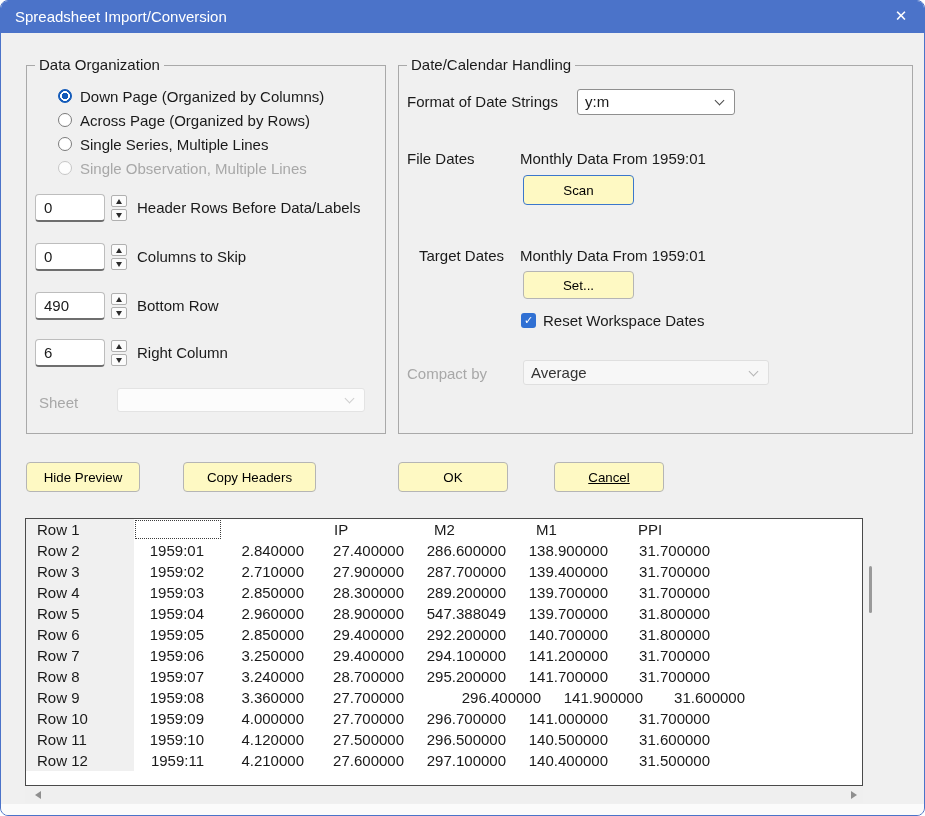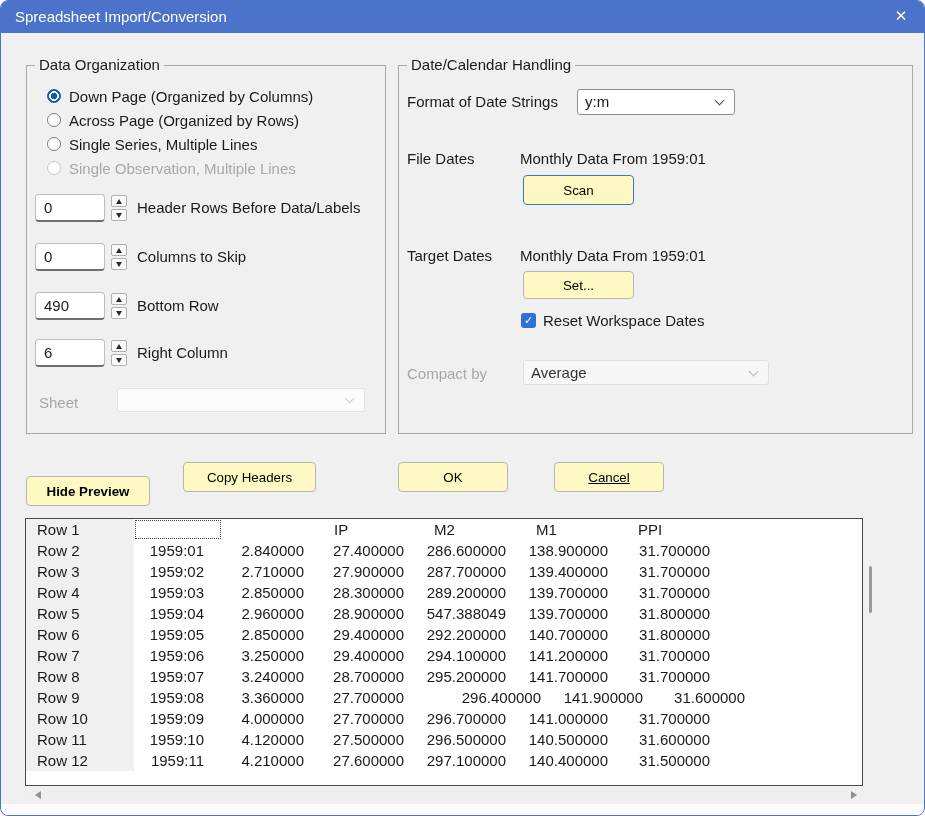--- a/index.html
+++ b/index.html
@@ -9,21 +9,21 @@
     border:1px solid #4b73c9;border-radius:8px;overflow:hidden;
     font-family:"Liberation Sans",sans-serif;color:#1a1a1a;font-size:15px;
   }
   .titlebar{position:absolute;left:0;top:0;width:100%;height:32px;background:#4b73c9;
     color:#fff;line-height:32px;padding-left:14px;font-size:15px;}
   .closebtn{position:absolute;top:0;right:6px;width:34px;height:32px;color:#fff;
     text-align:center;line-height:30px;font-size:15px;}
   .group{position:absolute;border:1px solid #a9a9a9;}
   .group-title{position:absolute;top:-10px;left:8px;background:#f0f0f0;padding:0 4px;line-height:18px;}
   
-  .radio-row{position:absolute;left:20px;height:20px;display:flex;align-items:center;gap:8px;}
+  .radio-row{position:absolute;left:31px;height:20px;display:flex;align-items:center;gap:8px;}
   .radio{width:14px;height:14px;border-radius:50%;flex:0 0 14px;}
   .radio.on{border:1px solid #1159b9;background:radial-gradient(circle,#1159b9 0 3px,#fff 3.4px 4.7px,#1159b9 5px);}
   .radio.off{border:1px solid #7b7b7b;background:#fff;}
   .radio.dis{border:1px solid #c6c6c6;background:#fdfdfd;}
   .dim{color:#a8a8a8;}
   
   .spin-row{position:absolute;left:0;height:28px;}
   .spin-edit{position:absolute;left:8px;top:0;width:70px;height:28px;background:#fff;
     border:1px solid #bdbdbd;border-bottom:2px solid #6e6e6e;border-radius:4px;
     padding-left:8px;line-height:25px;}
@@ -168,37 +168,37 @@
     <div class="lbl" style="left:8px;top:27px;">Format of Date Strings</div>
     <div class="combo" style="left:178px;top:23px;width:158px;height:26px;line-height:24px;">
       <span>y:m</span>
       <span class="chev"></span>
     </div>
 
     <div class="lbl" style="left:8px;top:84px;">File Dates</div>
     <div class="lbl" style="left:121px;top:84px;">Monthly Data From 1959:01</div>
     <button class="btn primary" style="left:124px;top:109px;width:111px;">Scan</button>
 
-    <div class="lbl" style="left:8px;top:181px;">Target Dates</div>
+    <div class="lbl" style="left:20px;top:181px;">Target Dates</div>
     <div class="lbl" style="left:121px;top:181px;">Monthly Data From 1959:01</div>
     <button class="btn" style="left:124px;top:205px;width:111px;height:28px;">Set...</button>
 
     <div class="chkrow" style="left:122px;top:246px;">
       <span class="chk">✓</span>
       <span>Reset Workspace Dates</span>
     </div>
 
     <div class="lbl dim" style="left:8px;top:299px;">Compact by</div>
     <div class="combo soft" style="left:124px;top:294px;width:246px;height:25px;line-height:23px;">
       <span>Average</span>
       <span class="chev"></span>
     </div>
   </div>
 
-  <button class="btn" style="left:25px;top:475px;width:124px;font-weight:bold;">Hide Preview</button>
+  <button class="btn" style="left:25px;top:461px;width:114px;">Hide Preview</button>
   <button class="btn" style="left:397px;top:461px;width:110px;">OK</button>
   <button class="btn" style="left:182px;top:461px;width:133px;">Copy Headers</button>
   <button class="btn" style="left:553px;top:461px;width:110px;text-decoration:underline;">Cancel</button>
 
   <div class="preview" id="preview-grid">
       <div class="prow">
         <div class="pcell rlabel" style="width: 108px;">Row 1</div>
         <div class="pcell str sel" style="width: 88px;"></div>
         <div class="pcell str" style="width: 100px; margin-top: 41px;">RATE</div>
         <div class="pcell str" style="width: 100px;">IP</div>

